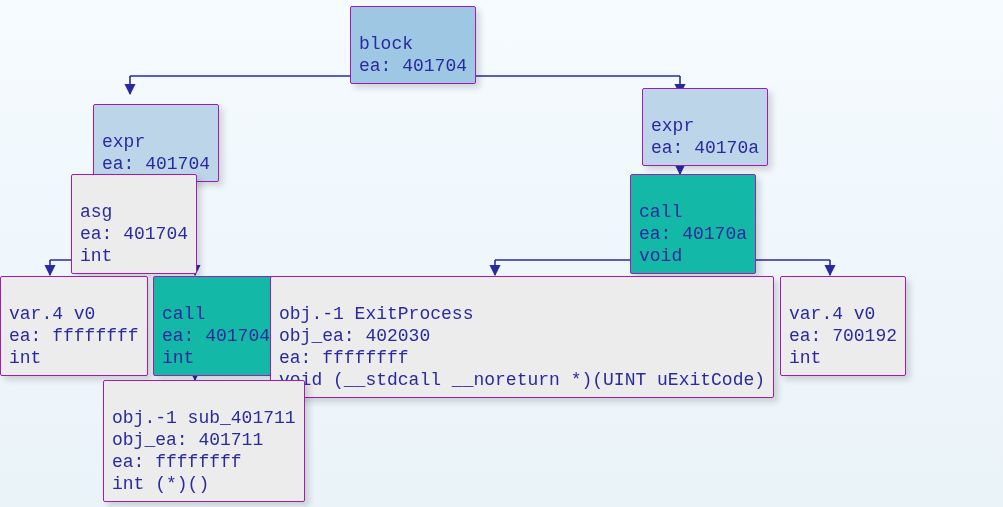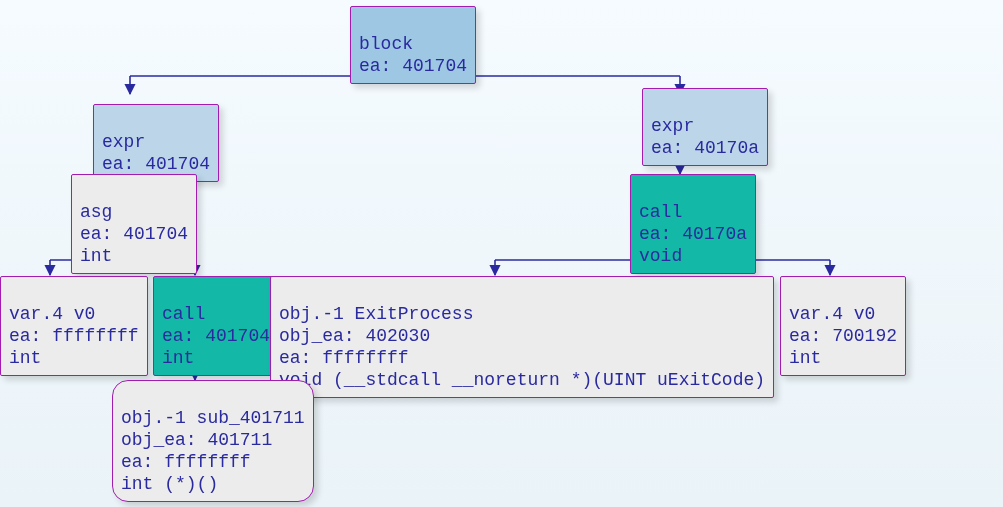--- a/index.html
+++ b/index.html
@@ -106,17 +106,17 @@
 <span>obj.-1 ExitProcess</span>
 <span>obj_ea: 402030</span>
 <span>ea: ffffffff</span>
 <span>void (__stdcall __noreturn *)(UINT uExitCode)</span></div>
 
 <div class="node gray" style="left:780px; top:276px;">
 <span>var.4 v0</span>
 <span>ea: 700192</span>
 <span>int</span></div>
 
-<div class="node gray" style="left:112px; top:380px;border-radius:16px;">
+<div class="node gray" style="left:103px; top:380px;">
 <span>obj.-1 sub_401711</span>
 <span>obj_ea: 401711</span>
 <span>ea: ffffffff</span>
 <span>int (*)()</span></div>
 
 </body></html>

